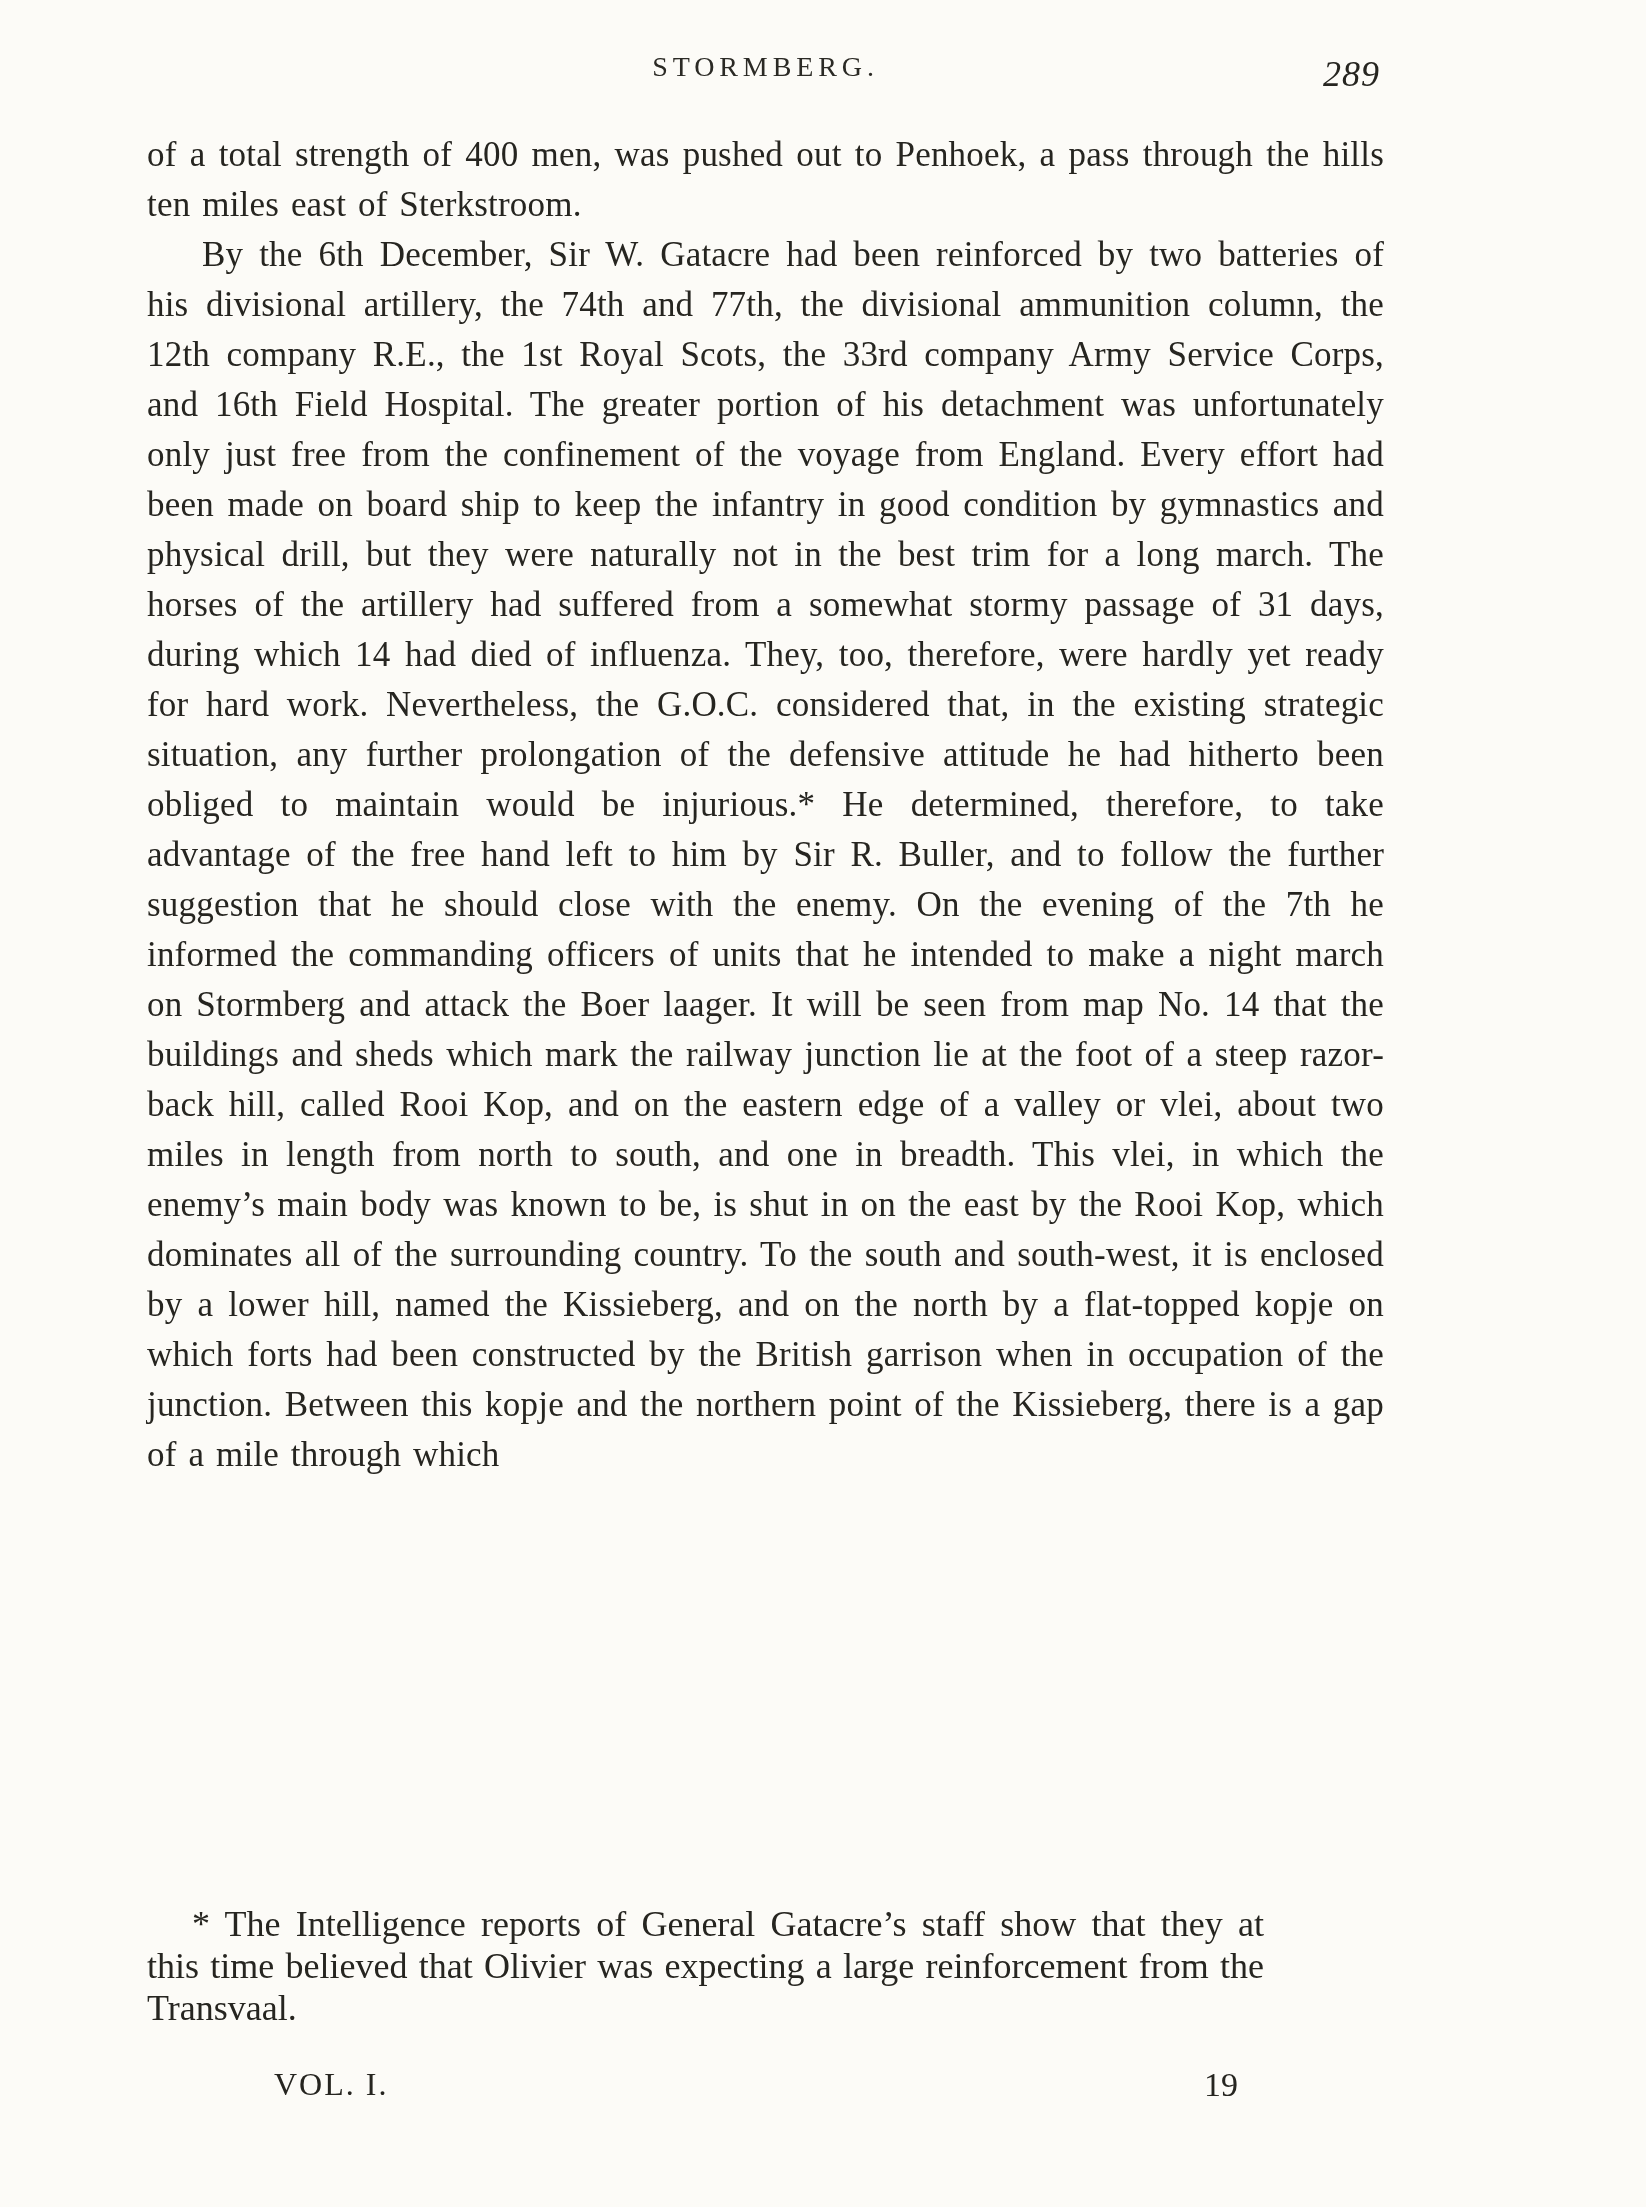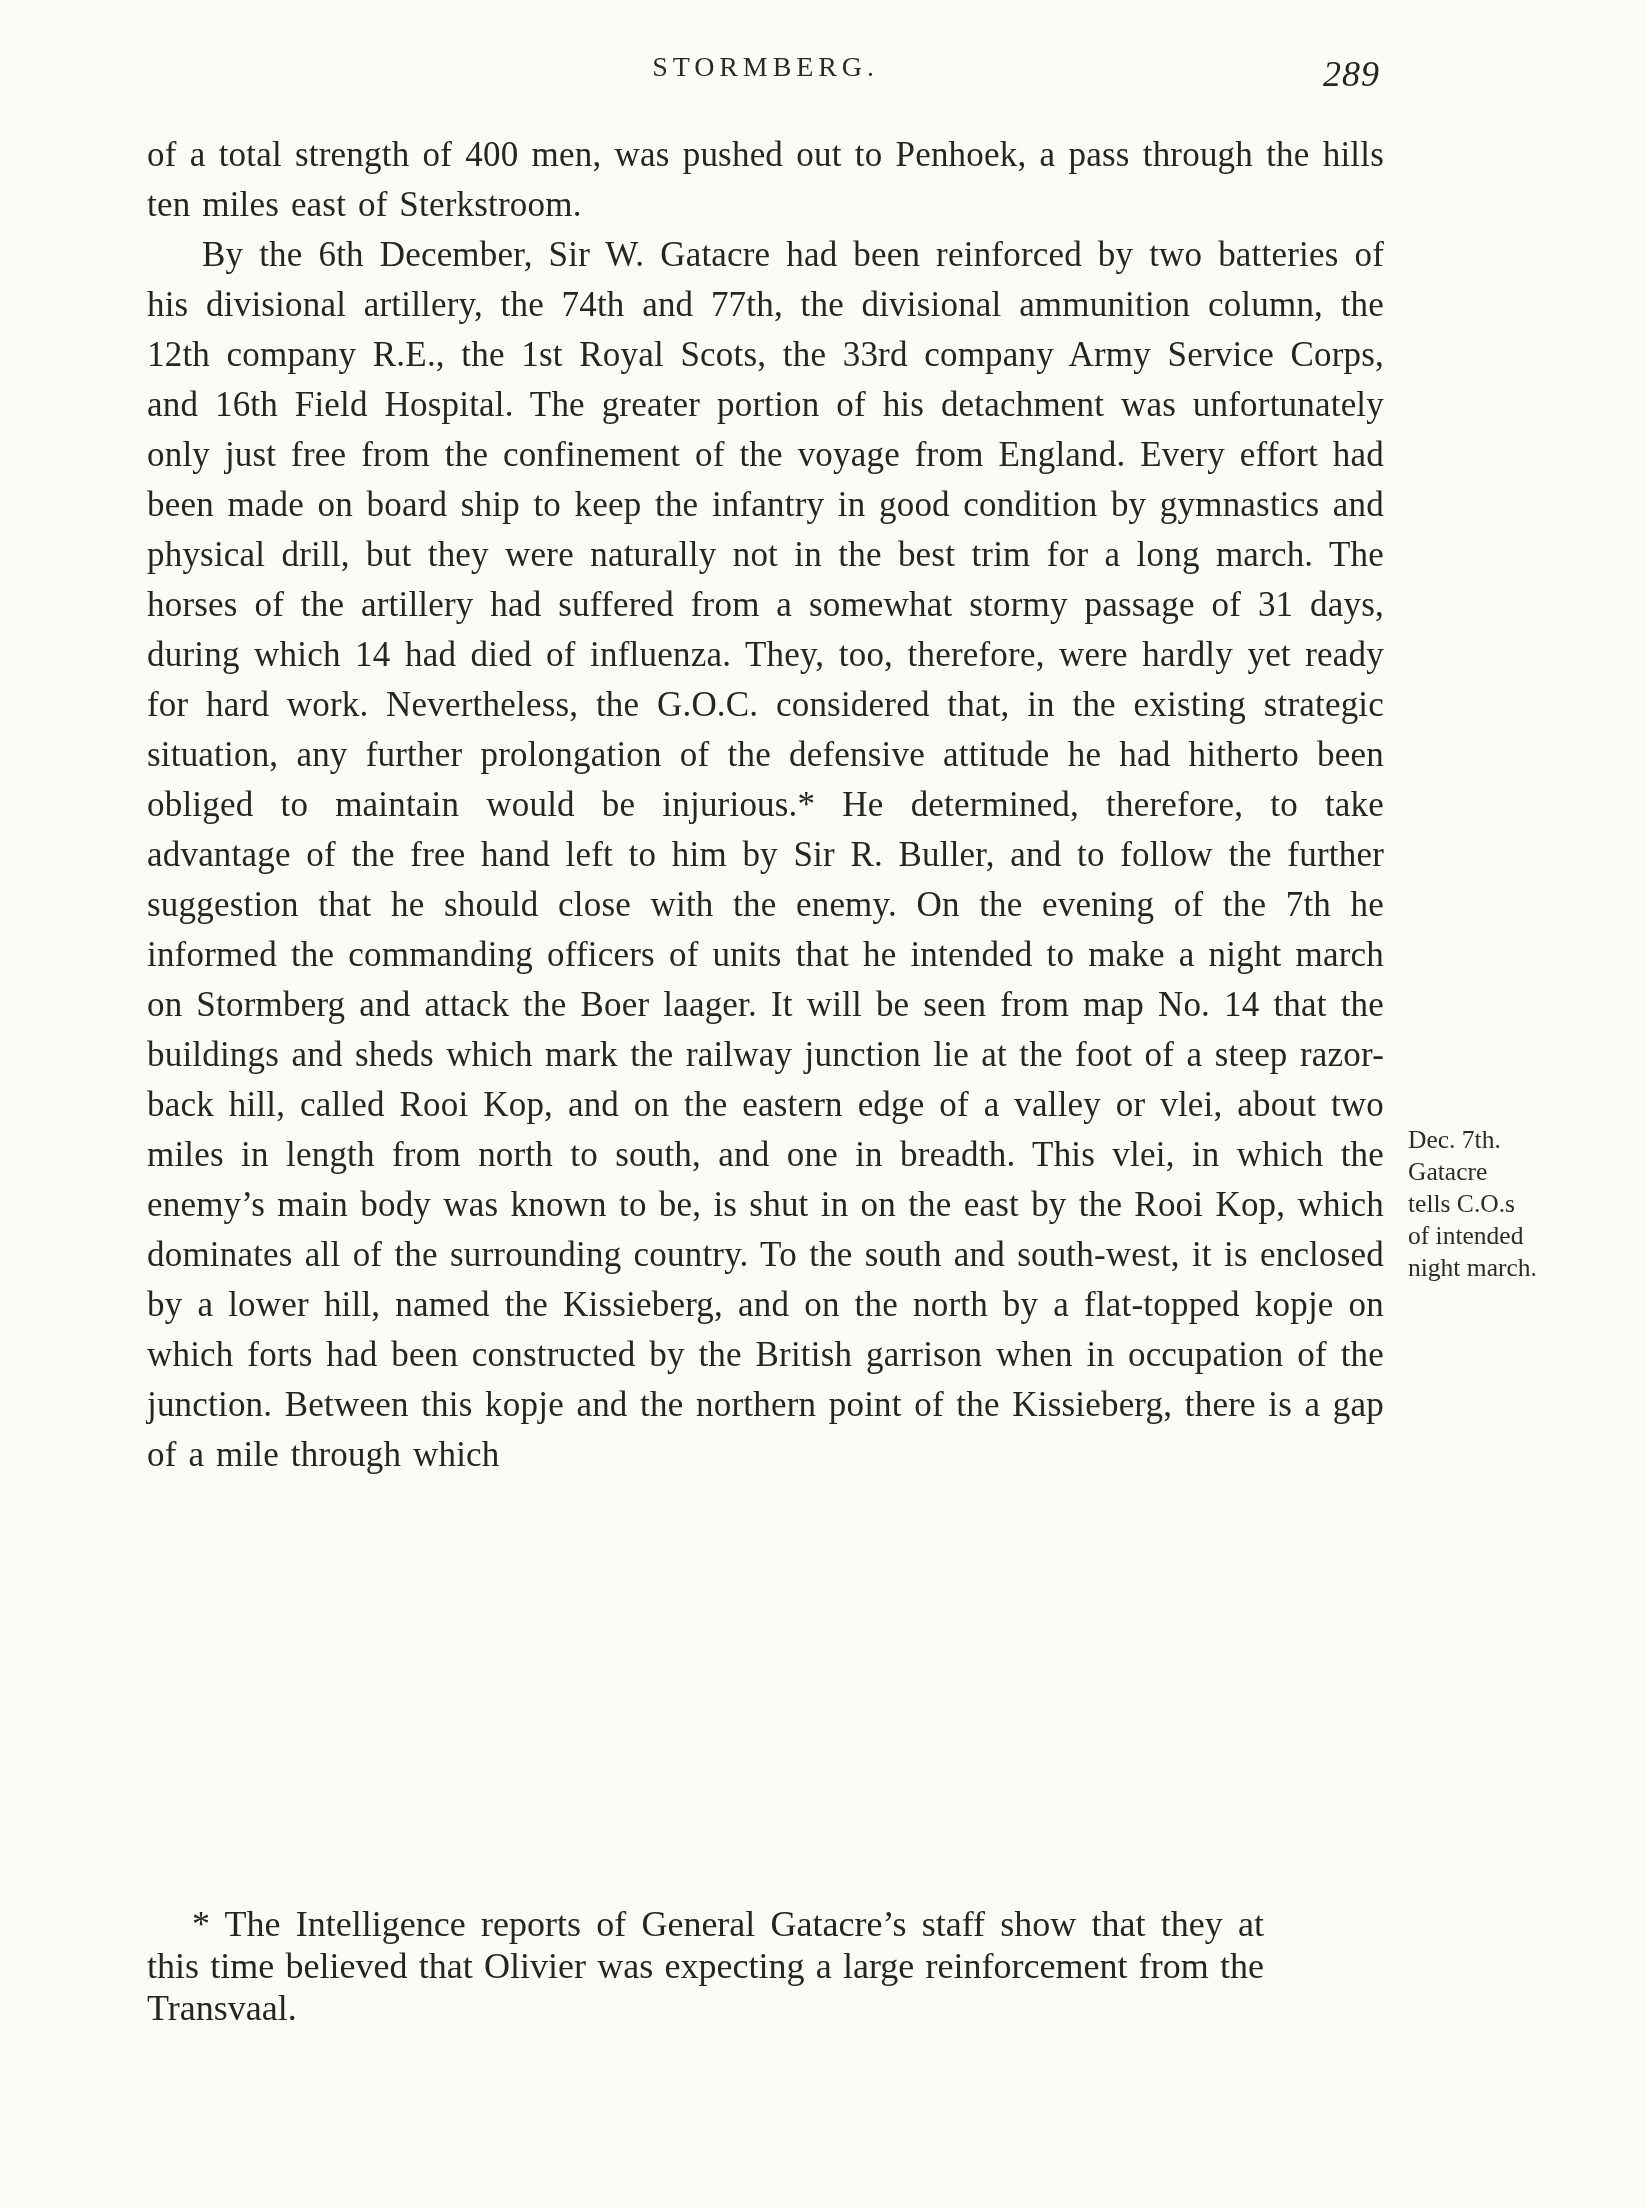--- a/index.html
+++ b/index.html
@@ -111,25 +111,22 @@
   <div class="header">
     <span class="running-title">STORMBERG.</span>
     <span class="page-number">289</span>
   </div>
 
   <div class="body-text">
     <p class="no-indent">of a total strength of 400 men, was pushed out to Penhoek, a pass through the hills ten miles east of Sterkstroom.</p>
     <p class="indent">By the 6th December, Sir W. Gatacre had been reinforced by two batteries of his divisional artillery, the 74th and 77th, the divisional ammunition column, the 12th company R.E., the 1st Royal Scots, the 33rd company Army Service Corps, and 16th Field Hospital. The greater portion of his detachment was unfortunately only just free from the confinement of the voyage from England. Every effort had been made on board ship to keep the infantry in good condition by gymnastics and physical drill, but they were naturally not in the best trim for a long march. The horses of the artillery had suffered from a somewhat stormy passage of 31 days, during which 14 had died of influenza. They, too, therefore, were hardly yet ready for hard work. Nevertheless, the G.O.C. considered that, in the existing strategic situation, any further prolongation of the defensive attitude he had hitherto been obliged to maintain would be injurious.* He determined, therefore, to take advantage of the free hand left to him by Sir R. Buller, and to follow the further suggestion that he should close with the enemy. On the evening of the 7th he informed the commanding officers of units that he intended to make a night march on Stormberg and attack the Boer laager. It will be seen from map No. 14 that the buildings and sheds which mark the railway junction lie at the foot of a steep razor-back hill, called Rooi Kop, and on the eastern edge of a valley or vlei, about two miles in length from north to south, and one in breadth. This vlei, in which the enemy’s main body was known to be, is shut in on the east by the Rooi Kop, which dominates all of the surrounding country. To the south and south-west, it is enclosed by a lower hill, named the Kissieberg, and on the north by a flat-topped kopje on which forts had been constructed by the British garrison when in occupation of the junction. Between this kopje and the northern point of the Kissieberg, there is a gap of a mile through which</p>
   </div>
 
-  <div class="margin-note">
-    <div>Dec. 7th.</div>
-    <div>Gatacre</div>
-    <div>tells C.O.s</div>
-    <div>of intended</div>
-    <div>night march.</div>
-  </div>
 
   <div class="footnote">* The Intelligence reports of General Gatacre’s staff show that they at this time believed that Olivier was expecting a large reinforcement from the Transvaal.</div>
 
+  <div class="footer">
+    <span class="volume">VOL. I.</span>
+    <span class="signature">19</span>
+  </div>
 
 </div>
 
 
 </body></html>

